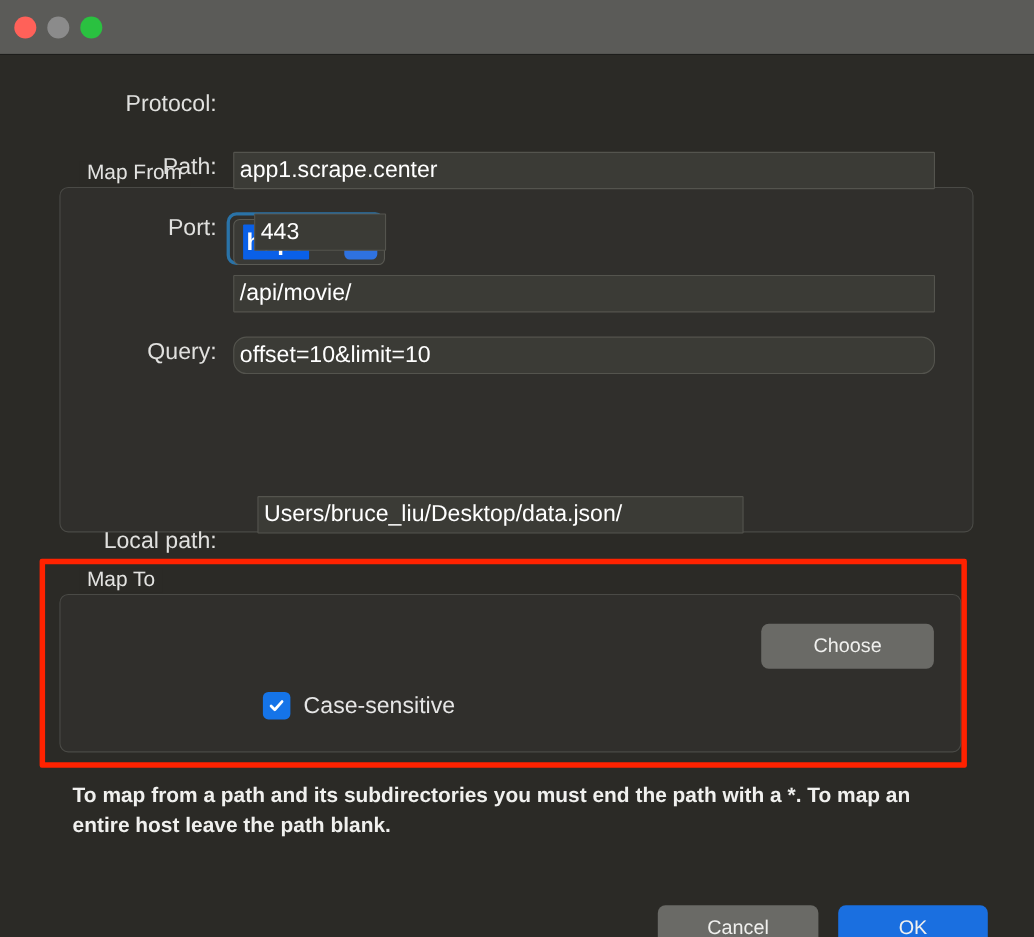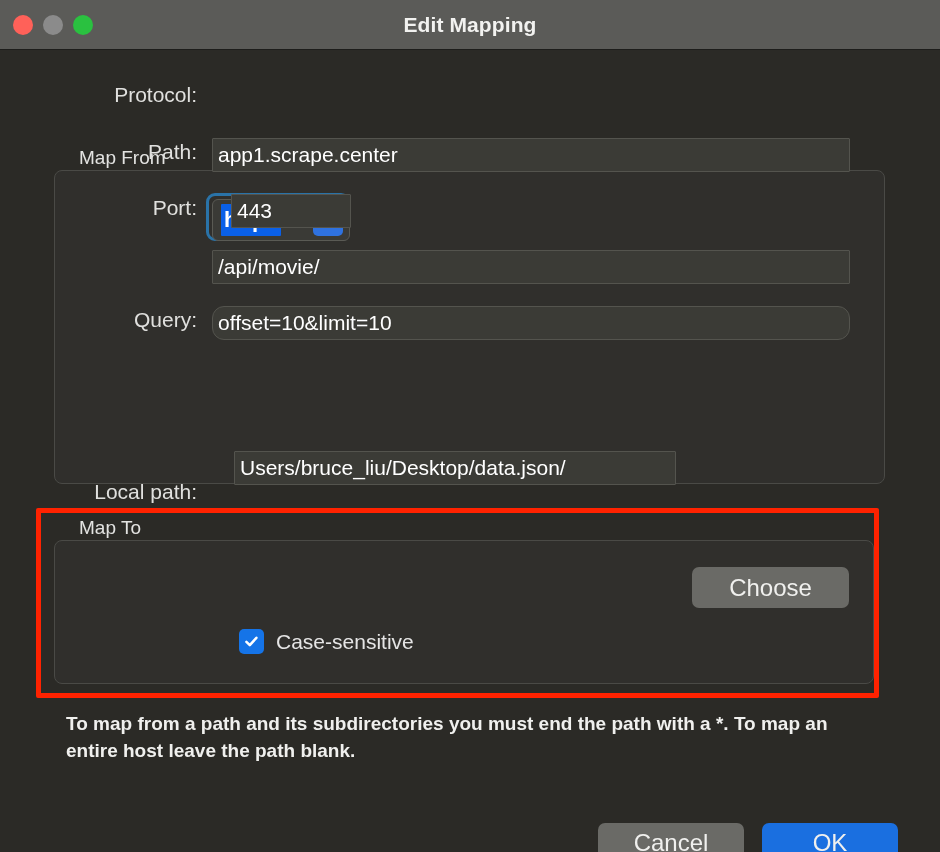--- a/index.html
+++ b/index.html
@@ -174,21 +174,21 @@
     justify-content: center;
   }
   .popup-arrow svg { display: block; }
 
   
   .btn {
     position: absolute;
     border: none;
     border-radius: 7px;
     font-family: "Liberation Sans", sans-serif;
-    font-size: 24px;
+    font-size: 18px;
     color: #f0f0ee;
     cursor: default;
     display: flex;
     align-items: center;
     justify-content: center;
     padding: 0;
   }
   .btn-choose {
     left: 692px;
     top: 517px;
@@ -256,21 +256,20 @@
 <body>
 
 <div class="window">
 
   <div class="titlebar">
     <div class="traffic-lights">
       <span class="light close"></span>
       <span class="light min"></span>
       <span class="light zoom"></span>
     </div>
-    <div class="window-title">Edit Mapping</div>
   </div>
 
   <div class="body-area">
 
     <div class="group group-from"></div>
     <div class="group-title title-from">Map From</div>
 
     <div class="field-label" style="left:40px; top:33px; width:157px;">Protocol:</div>
     <div class="popup-focus">
       <div class="popup-btn">

